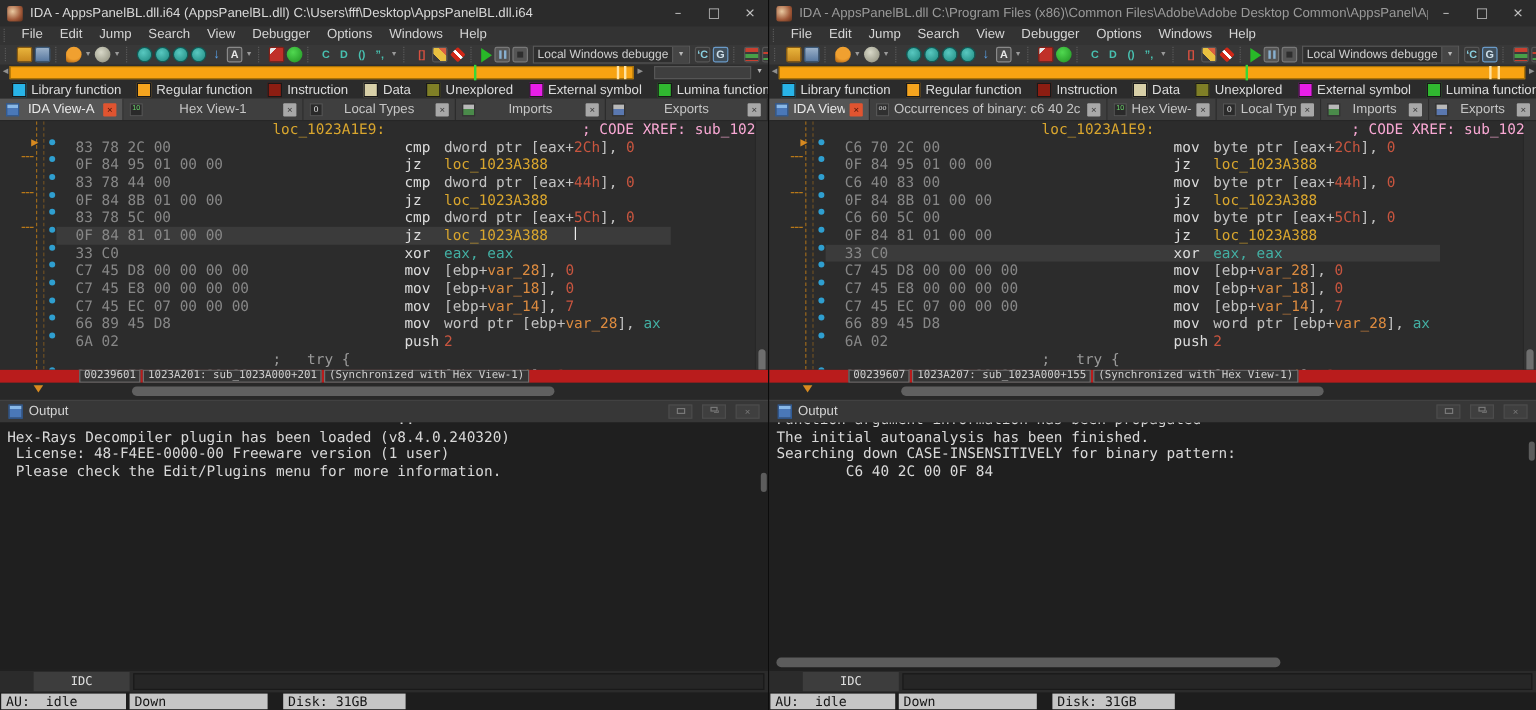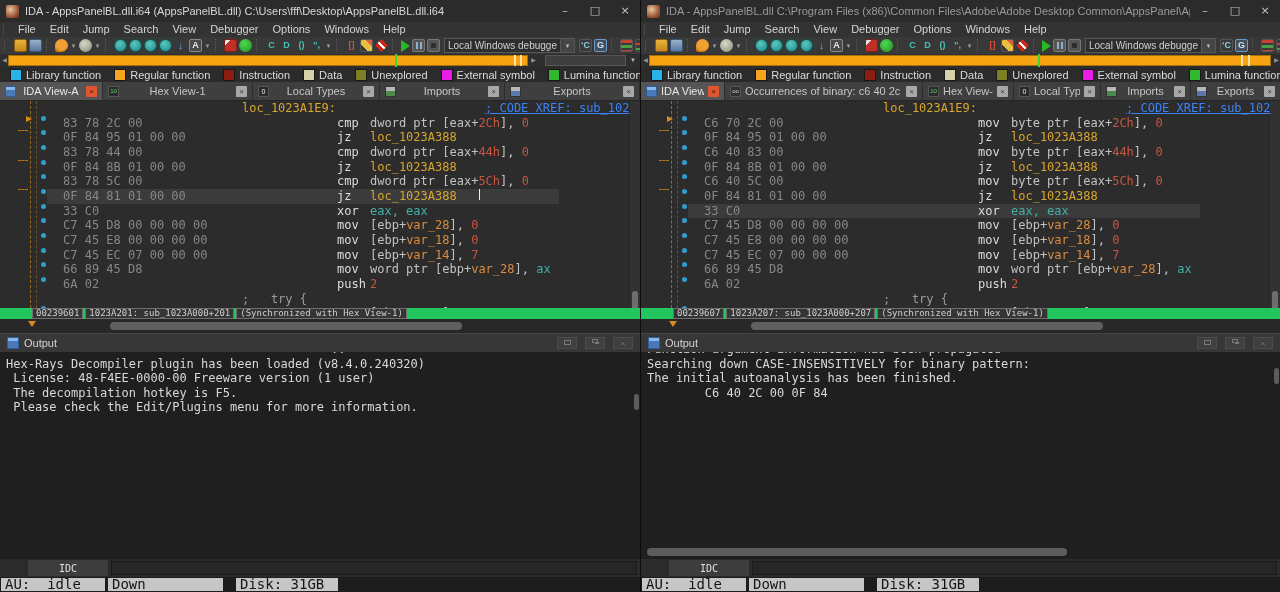--- a/index.html
+++ b/index.html
@@ -82,33 +82,33 @@
   .listing{flex:1;background:#2c2c2c;position:relative;overflow:hidden;font-family:"DejaVu Sans Mono",monospace;font-size:12px;}
   .gutterline{position:absolute;left:30px;top:0;bottom:0;border-left:1px dashed #b87818;opacity:.8;}
   .gutterline.g2{left:36px;opacity:.45;}
   .lrow{position:relative;height:14.66px;line-height:14.66px;white-space:pre;}
   .lrow > span{position:absolute;top:0;}
   .hlband{left:47px;width:512px;height:14.66px;background:#3b3b3b;}
   .ldot{left:41px;top:4.5px;width:5px;height:5px;border-radius:50%;background:#2f9fd0;}
   .ltri{left:26px;top:4px;width:0;height:0;border-left:6px solid #d88a20;border-top:3.5px solid transparent;border-bottom:3.5px solid transparent;}
   .ljmark{left:18px;top:7px;width:10px;border-top:1px dashed #b87818;}
   .lbytes{left:63px;color:#878787;}
-  .llabel{left:242px;}
+  .llabel{left:227px;}
   .lmn{left:337px;color:#dcdcdc;}
   .lop{left:370px;}
   .lop span{position:static;}
   .lcmt{left:503px;}
   .lcmt.sx{left:485px;}
   .lcursor{left:479px;top:2px;width:1px;height:11px;background:#ececec;}
   .sg{color:#c2c2c2;} .sn{color:#c8553f;} .sl{color:#d9a62e;} .sv{color:#dd8b3f;}
-  .sr{color:#43b0a4;} .sc{color:#9a9a9a;} .sx{color:#3b82f6;text-decoration:underline;}
+  .sr{color:#43b0a4;} .sc{color:#9a9a9a;} .sx{color:#f9a8d4;}
   .vscroll{position:absolute;right:0;top:0;bottom:0;width:10px;background:#323232;border-left:1px solid #272727;}
   .vthumb{position:absolute;right:2px;top:190px;width:6px;height:26px;background:#6e6e6e;border-radius:3px;}
   
-  .hintbar{height:11px;background:#22c55e;display:flex;gap:2px;padding-left:32px;flex:none;align-items:stretch;}
+  .hintbar{height:11px;background:#b91c1c;display:flex;gap:2px;padding-left:66px;flex:none;align-items:stretch;}
   .hint-cell{font-family:"DejaVu Sans Mono",monospace;font-size:9px;color:#cfcfcf;border:1px solid #6f6f6f;background:#353535;padding:0 3px;display:flex;align-items:center;white-space:pre;}
   .hscrollrow{height:14px;background:#282828;position:relative;flex:none;}
   .hthumb{position:absolute;left:110px;top:3px;width:352px;height:8px;background:#606060;border-radius:4px;}
   .gutter-arrow{position:absolute;left:28px;top:2px;width:0;height:0;border-top:6px solid #d88a20;border-left:4px solid transparent;border-right:4px solid transparent;}
   
   .outhdr{height:18px;background:#373737;display:flex;align-items:center;padding:0 7px;gap:5px;flex:none;border-top:1px solid #454545;}
   .outhdr-icon{width:12px;height:12px;background:linear-gradient(#88b8e8 0 3px,#4a78b8 3px);border:1px solid #2f5b97;flex:none;box-sizing:border-box;}
   .outhdr-label{font-size:11px;color:#d4d4d4;flex:1;}
   .outbtn{width:20px;height:12px;background:#3f3f3f;border:1px solid #4c4c4c;color:#787878;font-size:8px;line-height:11px;text-align:center;flex:none;margin-left:3px;box-sizing:border-box;}
   .outbtn .bx{display:block;margin:2px auto 0;width:7px;height:5px;border:1px solid #787878;box-sizing:border-box;}
@@ -118,21 +118,21 @@
   .outclip div{margin-top:-10px;white-space:pre;padding-left:6px;}
   .out-line{height:14.5px;line-height:14.5px;white-space:pre;padding-left:6px;}
   .out-hthumb{position:absolute;left:6px;bottom:2px;width:420px;height:8px;background:#5c5c5c;border-radius:4px;}
   .out-vpill{position:absolute;right:1px;width:5px;height:16px;background:#5c5c5c;border-radius:3px;}
   .w0 .out-vpill{top:42px;} .w1 .out-vpill{top:16px;}
   
   .idcrow{height:18px;background:#2b2b2b;display:flex;align-items:center;flex:none;border-top:1px solid #1e1e1e;padding-left:28px;}
   .idc-label{width:80px;height:16px;background:#3d3d3d;color:#e0e0e0;font-size:10px;display:flex;align-items:center;justify-content:center;font-family:"DejaVu Sans Mono",monospace;flex:none;}
   .idc-input{flex:1;height:12px;background:#262626;border:1px solid #1a1a1a;margin:0 3px;}
   .statusbar{height:15px;background:#1d1d1d;display:flex;align-items:center;flex:none;gap:3px;padding-left:1px;}
-  .status-cell{height:13px;background:#c6c6c6;color:#151515;font-family:"DejaVu Sans Mono",monospace;font-size:14px;line-height:13px;padding:0 4px;box-sizing:border-box;white-space:pre;flex:none;}
+  .status-cell{height:13px;background:#c6c6c6;color:#151515;font-family:"DejaVu Sans Mono",monospace;font-size:11px;line-height:13px;padding:0 4px;box-sizing:border-box;white-space:pre;flex:none;}
   .status-cell.sc0{width:104px;} .status-cell.sc1{width:115px;margin-right:10px;} .status-cell.sc2{width:102px;}
 </style>
 </head>
 <body>
 
 <div class="screen">
 
   <div class="win w0">
     <div class="titlebar">
       <span class="app-icon"></span>
@@ -306,21 +306,20 @@
         </span>
       <span class="outbtn">×</span>
     </div>
     <div class="outbody">
       <div class="outclip">
           <div>                                             ..</div>
         </div>
       <span class="out-vpill"></span>
     <div class="out-line">Hex-Rays Decompiler plugin has been loaded (v8.4.0.240320)</div>
         <div class="out-line"> License: 48-F4EE-0000-00 Freeware version (1 user)</div>
-        <div class="out-line"> The decompilation hotkey is F5.</div>
         <div class="out-line"> Please check the Edit/Plugins menu for more information.</div>
       </div>
     <div class="idcrow">
       <span class="idc-label">IDC</span>
       <span class="idc-input"></span>
     </div>
     <div class="statusbar">
         <span class="status-cell sc0">AU:  idle</span>
         <span class="status-cell sc1">Down</span>
         <span class="status-cell sc2">Disk: 31GB</span>
@@ -465,34 +464,34 @@
       <span class="gutterline"></span>
       <span class="gutterline g2"></span>
       <span class="vscroll">
           <span class="vthumb"></span>
         </span>
     <div class="lrow"><span class="llabel sl">loc_1023A1E9:</span><span class="lcmt sx">; CODE XREF: sub_102</span></div>
         <div class="lrow"><span class="ltri"></span><span class="ldot"></span><span class="lbytes">C6 70 2C 00</span><span class="lmn">mov</span><span class="lop"><span class="sg">byte ptr [eax+</span><span class="sn">2Ch</span><span class="sg">], </span><span class="sn">0</span></span></div>
         <div class="lrow"><span class="ljmark"></span><span class="ldot"></span><span class="lbytes">0F 84 95 01 00 00</span><span class="lmn">jz</span><span class="lop"><span class="sl">loc_1023A388</span></span></div>
         <div class="lrow"><span class="ldot"></span><span class="lbytes">C6 40 83 00</span><span class="lmn">mov</span><span class="lop"><span class="sg">byte ptr [eax+</span><span class="sn">44h</span><span class="sg">], </span><span class="sn">0</span></span></div>
         <div class="lrow"><span class="ljmark"></span><span class="ldot"></span><span class="lbytes">0F 84 8B 01 00 00</span><span class="lmn">jz</span><span class="lop"><span class="sl">loc_1023A388</span></span></div>
-        <div class="lrow"><span class="ldot"></span><span class="lbytes">C6 40 5C 00</span><span class="lmn">mov</span><span class="lop"><span class="sg">byte ptr [eax+</span><span class="sn">5Ch</span><span class="sg">], </span><span class="sn">0</span></span></div>
+        <div class="lrow"><span class="ldot"></span><span class="lbytes">C6 60 5C 00</span><span class="lmn">mov</span><span class="lop"><span class="sg">byte ptr [eax+</span><span class="sn">5Ch</span><span class="sg">], </span><span class="sn">0</span></span></div>
         <div class="lrow"><span class="ljmark"></span><span class="ldot"></span><span class="lbytes">0F 84 81 01 00 00</span><span class="lmn">jz</span><span class="lop"><span class="sl">loc_1023A388</span></span></div>
         <div class="lrow"><span class="hlband"></span><span class="ldot"></span><span class="lbytes">33 C0</span><span class="lmn">xor</span><span class="lop"><span class="sr">eax, eax</span></span></div>
         <div class="lrow"><span class="ldot"></span><span class="lbytes">C7 45 D8 00 00 00 00</span><span class="lmn">mov</span><span class="lop"><span class="sg">[ebp+</span><span class="sv">var_28</span><span class="sg">], </span><span class="sn">0</span></span></div>
         <div class="lrow"><span class="ldot"></span><span class="lbytes">C7 45 E8 00 00 00 00</span><span class="lmn">mov</span><span class="lop"><span class="sg">[ebp+</span><span class="sv">var_18</span><span class="sg">], </span><span class="sn">0</span></span></div>
         <div class="lrow"><span class="ldot"></span><span class="lbytes">C7 45 EC 07 00 00 00</span><span class="lmn">mov</span><span class="lop"><span class="sg">[ebp+</span><span class="sv">var_14</span><span class="sg">], </span><span class="sn">7</span></span></div>
         <div class="lrow"><span class="ldot"></span><span class="lbytes">66 89 45 D8</span><span class="lmn">mov</span><span class="lop"><span class="sg">word ptr [ebp+</span><span class="sv">var_28</span><span class="sg">], </span><span class="sr">ax</span></span></div>
         <div class="lrow"><span class="ldot"></span><span class="lbytes">6A 02</span><span class="lmn">push</span><span class="lop"><span class="sn">2</span></span></div>
         <div class="lrow"><span class="llabel sc">;   try {</span></div>
         <div class="lrow"><span class="ldot"></span><span class="lbytes">C7 45 FC 01 00 00 00</span><span class="lmn">mov</span><span class="lop"><span class="sg">[ebp+</span><span class="sv">var_4</span><span class="sg">], </span><span class="sn">1</span></span></div>
       </div>
     <div class="hintbar">
       <span class="hint-cell">00239607</span>
-      <span class="hint-cell">1023A207: sub_1023A000+207</span>
+      <span class="hint-cell">1023A207: sub_1023A000+155</span>
       <span class="hint-cell">(Synchronized with Hex View-1)</span>
     </div>
     <div class="hscrollrow">
       <span class="gutter-arrow"></span>
       <span class="hthumb"></span>
     </div>
     <div class="outhdr">
       <span class="outhdr-icon"></span>
       <span class="outhdr-label">Output</span>
       <span class="outbtn">
@@ -502,22 +501,22 @@
           <span class="bx2"></span>
         </span>
       <span class="outbtn">×</span>
     </div>
     <div class="outbody">
       <div class="outclip">
           <div>Function argument information has been propagated</div>
         </div>
       <span class="out-hthumb"></span>
       <span class="out-vpill"></span>
-    <div class="out-line">Searching down CASE-INSENSITIVELY for binary pattern:</div>
-        <div class="out-line">The initial autoanalysis has been finished.</div>
+    <div class="out-line">The initial autoanalysis has been finished.</div>
+        <div class="out-line">Searching down CASE-INSENSITIVELY for binary pattern:</div>
         <div class="out-line">        C6 40 2C 00 0F 84</div>
       </div>
     <div class="idcrow">
       <span class="idc-label">IDC</span>
       <span class="idc-input"></span>
     </div>
     <div class="statusbar">
         <span class="status-cell sc0">AU:  idle</span>
         <span class="status-cell sc1">Down</span>
         <span class="status-cell sc2">Disk: 31GB</span>

